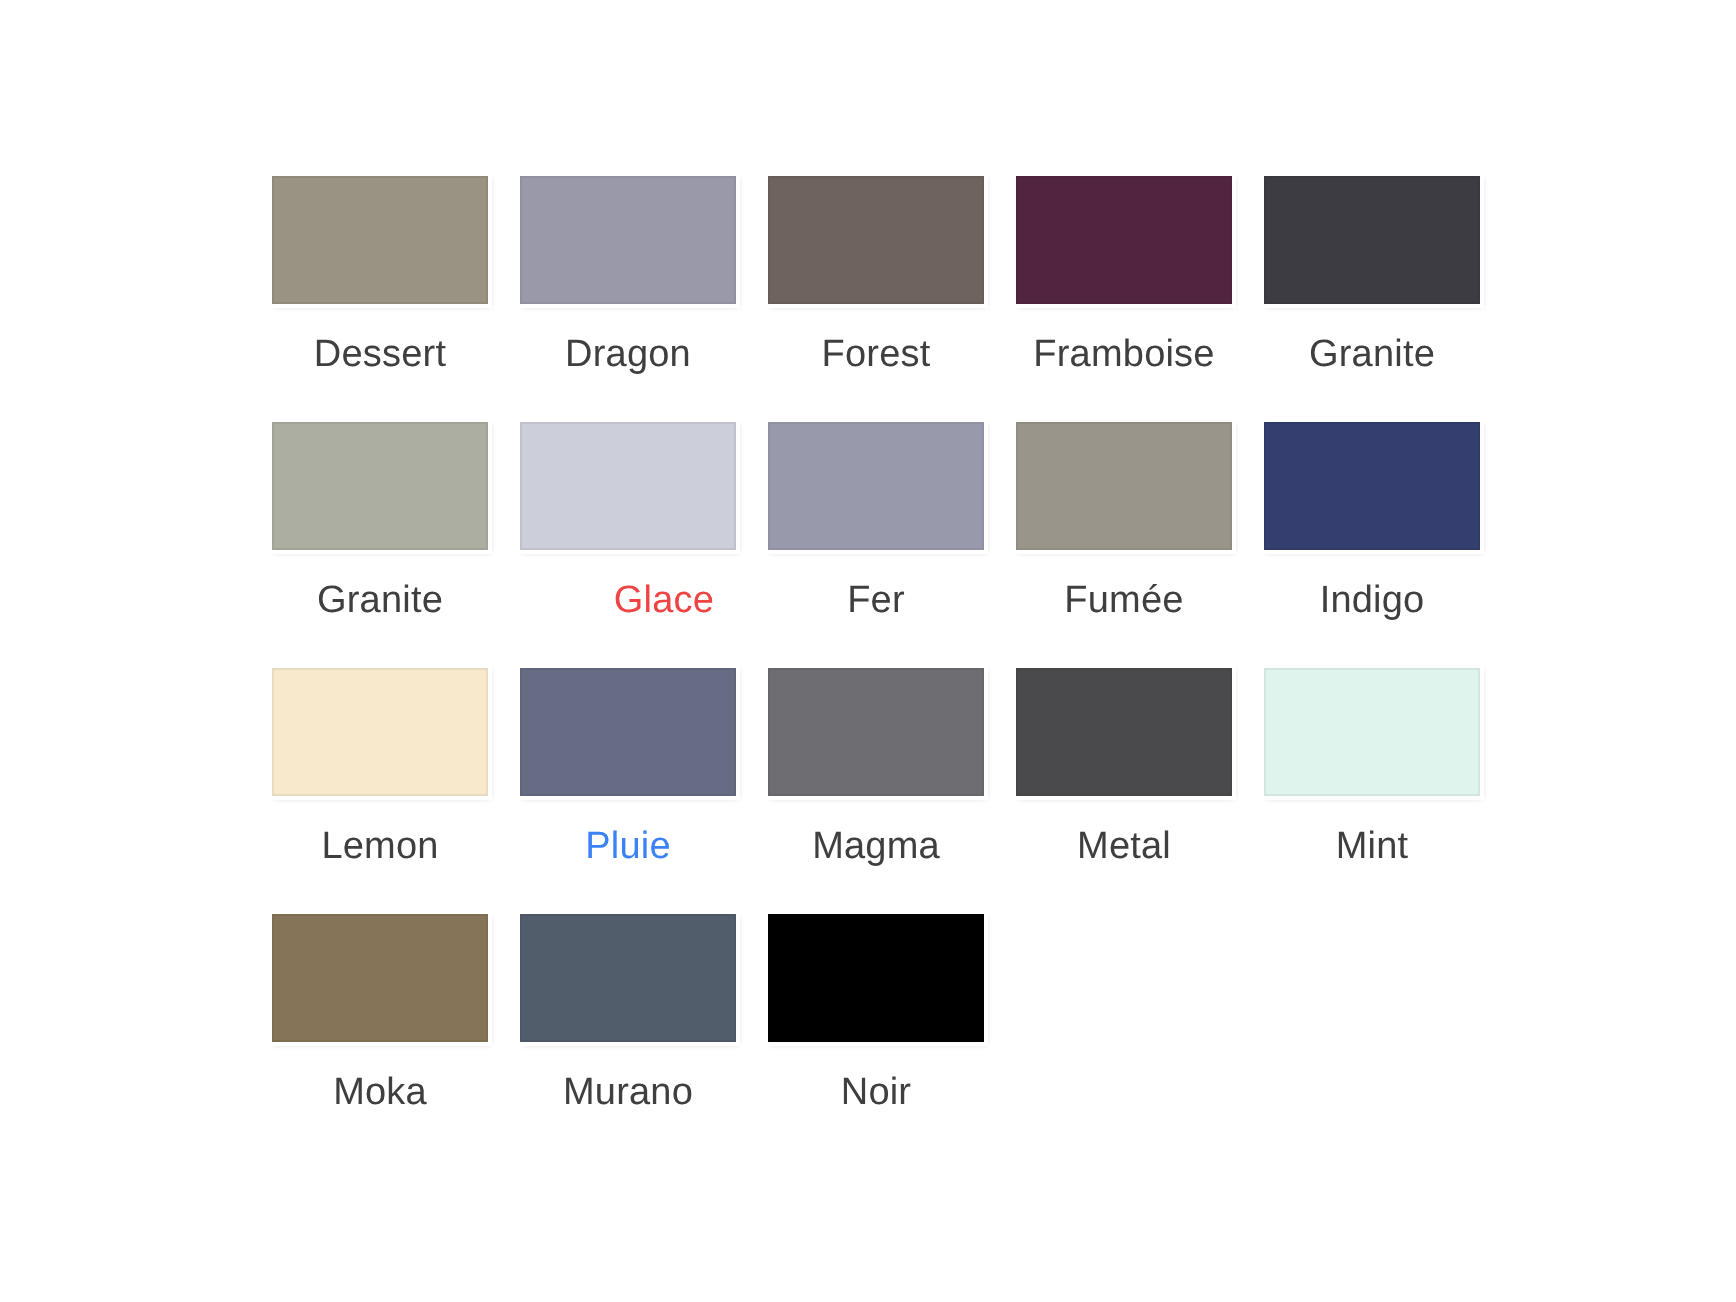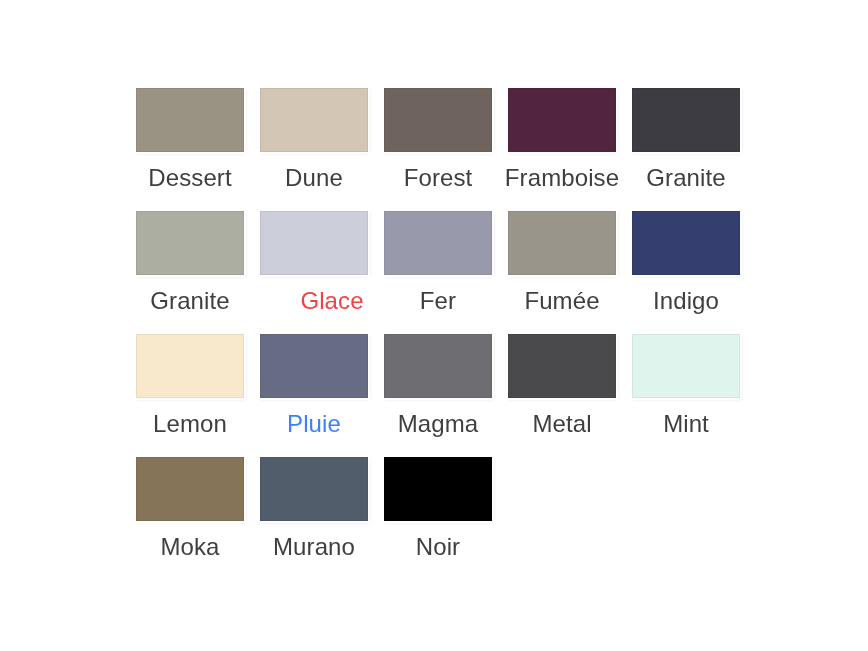--- a/index.html
+++ b/index.html
@@ -49,21 +49,21 @@
   .swatch-chip {
     width: 108px;
     height: 64px;
     background: #cccccc;
     border: 1px solid rgba(0,0,0,0.06);
     box-sizing: border-box;
     box-shadow: 0 0 0 2px #ffffff, 1px 1px 3px rgba(0,0,0,0.22);
   }
   .swatch-label {
     margin-top: 14px;
-    font-size: 24px;
+    font-size: 19px;
     line-height: 22px;
     color: #3f3f3f;
     font-family: "Liberation Sans", sans-serif;
     font-weight: 400;
     text-align: center;
     white-space: nowrap;
     letter-spacing: 0.1px;
   }
 </style>
 </head>
@@ -72,23 +72,23 @@
 <div id="palette-root" style="background: rgb(255, 255, 255);">
   <div id="swatch-grid">
       <div class="swatch-cell">
         <div class="swatch-chip-wrap">
           <div class="swatch-chip" style="background: rgb(154, 146, 131);"></div>
         </div>
         <div class="swatch-label" style="color: rgb(63, 63, 63);">Dessert</div>
       </div>
       <div class="swatch-cell">
         <div class="swatch-chip-wrap">
-          <div class="swatch-chip" style="background: rgb(212, 198, 181);"></div>
+          <div class="swatch-chip" style="background: rgb(154, 153, 169);"></div>
         </div>
-        <div class="swatch-label" style="color: rgb(63, 63, 63);">Dune</div>
+        <div class="swatch-label" style="color: rgb(63, 63, 63);">Dragon</div>
       </div>
       <div class="swatch-cell">
         <div class="swatch-chip-wrap">
           <div class="swatch-chip" style="background: rgb(111, 100, 93);"></div>
         </div>
         <div class="swatch-label" style="color: rgb(63, 63, 63); text-align: right;">Forest</div>
       </div>
       <div class="swatch-cell">
         <div class="swatch-chip-wrap">
           <div class="swatch-chip" style="background: rgb(83, 36, 64);"></div>

